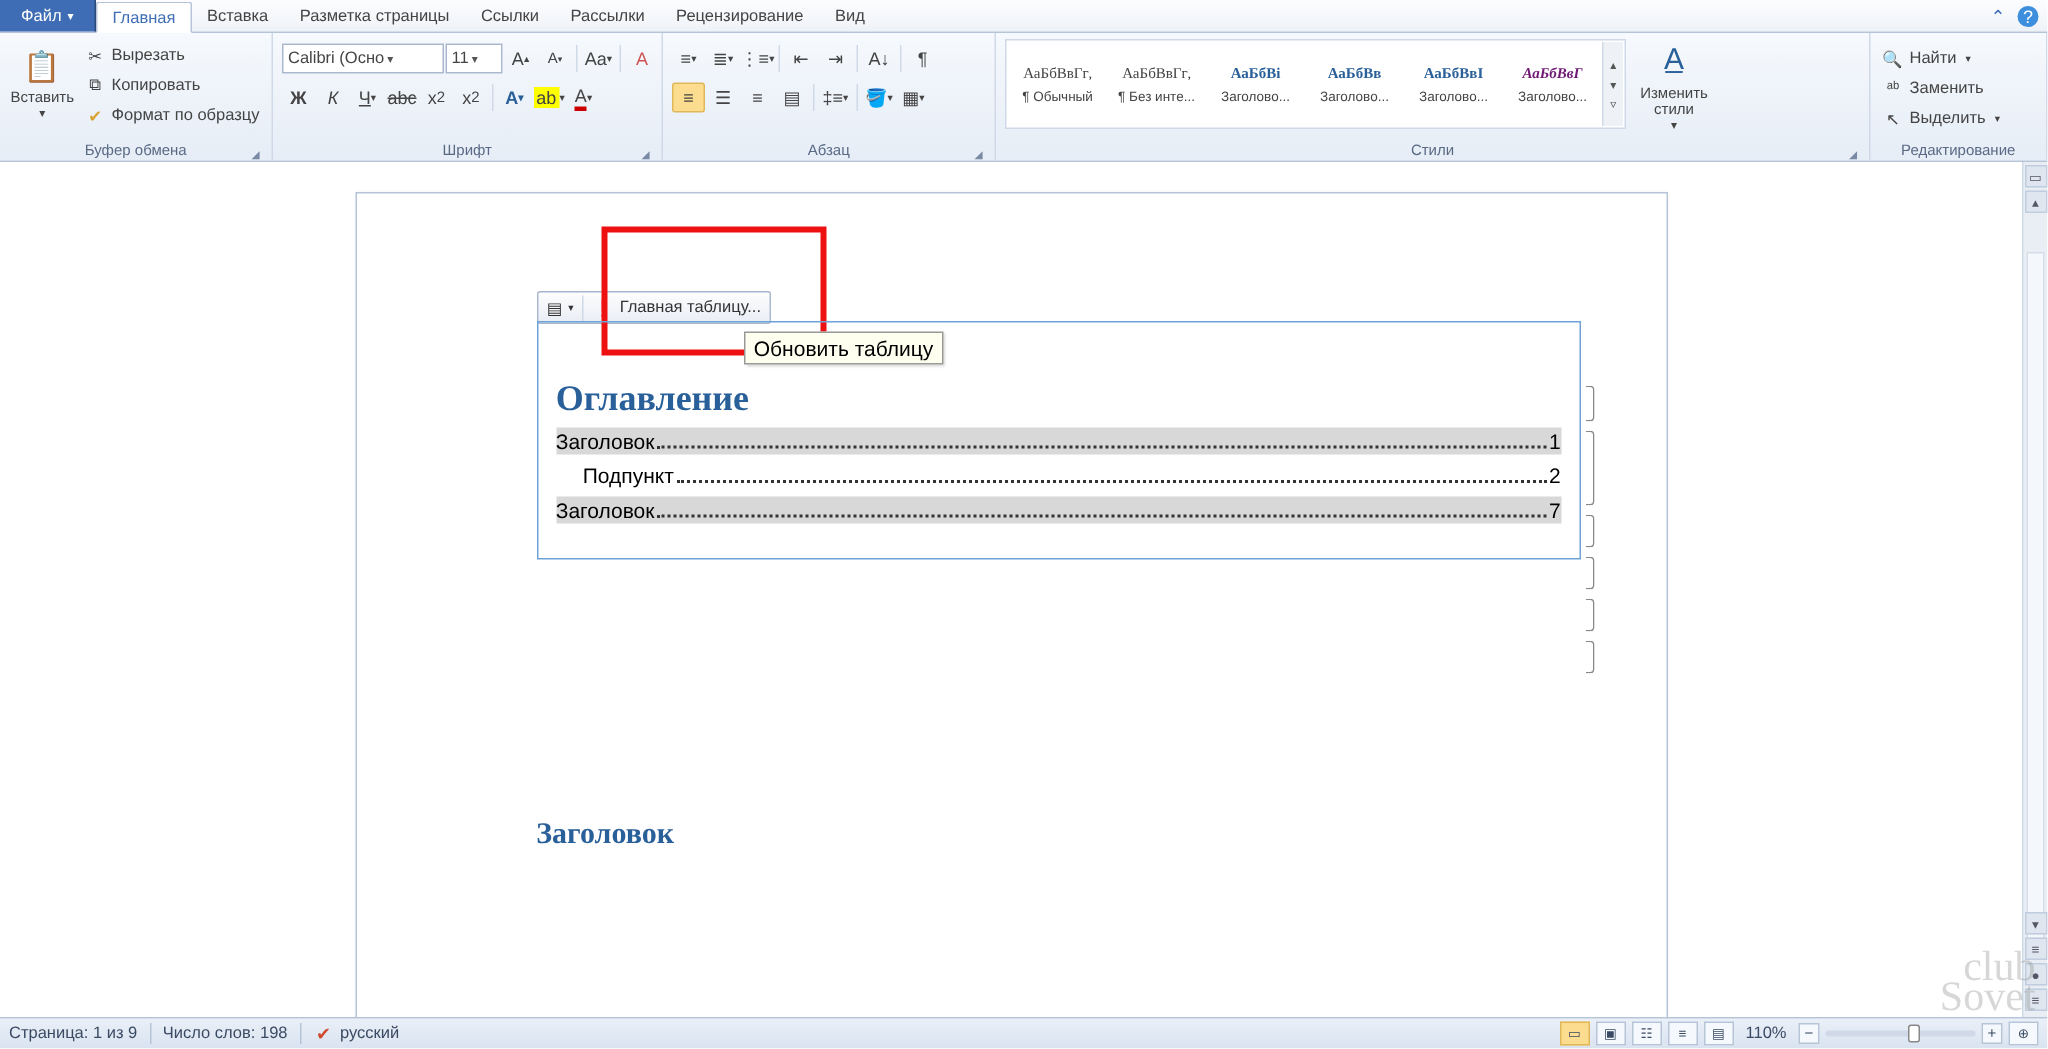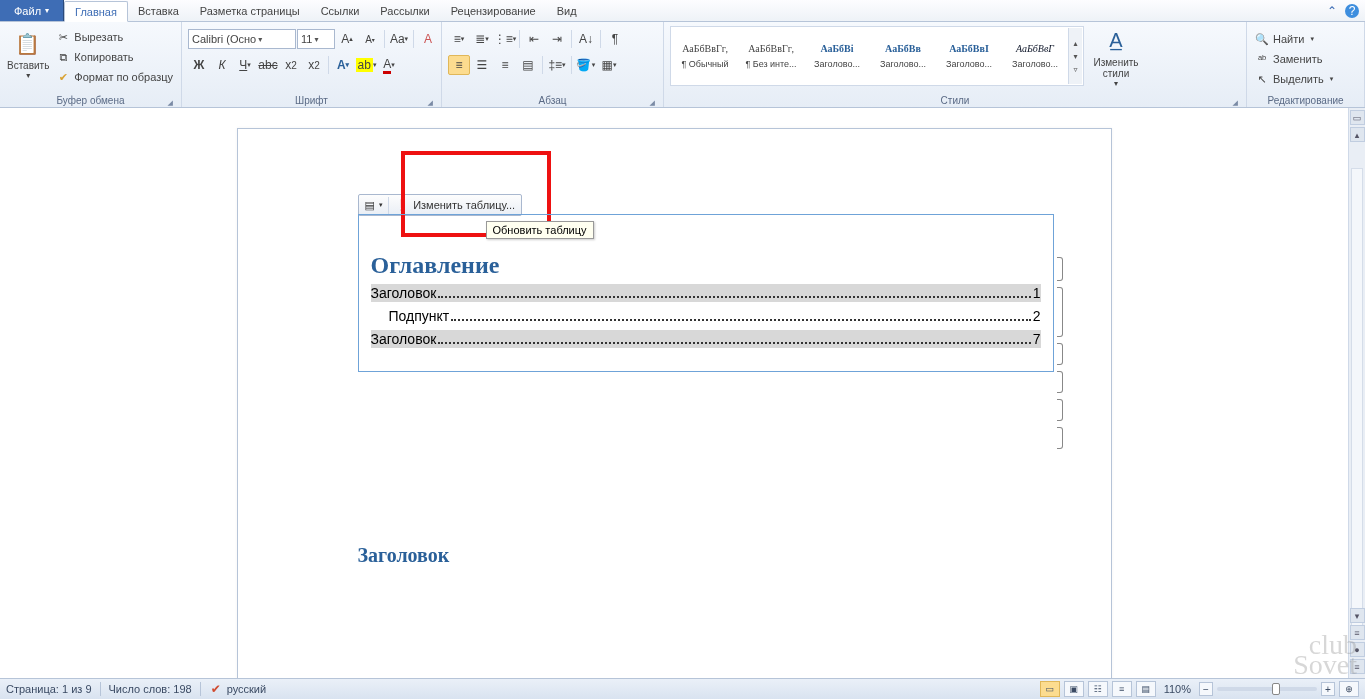--- a/index.html
+++ b/index.html
@@ -33,39 +33,39 @@
 .ib{width:22px;height:20px;display:flex;align-items:center;justify-content:center;cursor:pointer;border-radius:2px;font-size:12px;}
 .ib.active{background:#fcdc8f;border:1px solid #e0b759;}
 .sep{width:1px;height:18px;background:#cfd9e8;margin:0 2px;}
 
 
 .styles-gallery{display:flex;gap:0;border:1px solid #cfd9e8;background:#fff;padding:1px;height:60px;}
 .style-item{width:66px;height:56px;border:1px solid transparent;display:flex;flex-direction:column;align-items:center;justify-content:center;cursor:pointer;}
 .style-sample{font-size:10px;font-family:Cambria,Georgia,serif;}
 .style-nm{font-size:9px;color:#444;margin-top:4px;white-space:nowrap;overflow:hidden;text-overflow:ellipsis;width:60px;text-align:center;}
 .sample-blue{color:#2a6099;font-weight:bold;}
-.sample-blue-i{color:#0f172a;font-style:italic;font-weight:normal;}
+.sample-blue-i{color:#701a75;font-style:italic;font-weight:bold;}
 .gallery-more{width:14px;display:flex;flex-direction:column;align-items:center;justify-content:center;background:#eef2f7;border-left:1px solid #cfd9e8;}
 .gallery-more span{font-size:8px;color:#555;cursor:pointer;padding:2px;}
 
 
 .workspace { position:absolute; top:108px; left:0; right:17px; bottom:21px; background:#fff; overflow:hidden; }
 .page-bg { position:absolute; inset:0; display:flex; justify-content:center; padding-top:20px; }
 .page { width:875px; min-height:1000px; background:#fff; border:1px solid #b6c4d8; box-shadow:0 0 3px rgba(0,0,0,.05); position:relative;}
 .right-gutter{position:absolute;top:108px;right:0;width:17px;bottom:21px;background:#e9eef5;border-left:1px solid #cfd9e8;}
 .gutter-btn{width:15px;height:15px;margin:2px auto;background:#dfe6ef;border:1px solid #c0cde0;display:flex;align-items:center;justify-content:center;font-size:9px;color:#556;cursor:pointer;}
 .gutter-track{position:absolute;top:60px;bottom:45px;left:2px;right:2px;background:#f4f7fb;border:1px solid #d5dde9;}
 
 
 .toc-toolbar{position:absolute;left:120px;top:65px;height:22px;display:flex;align-items:center;border:1px solid #a9b8cf;background:linear-gradient(#fdfdfd,#e9eef5);border-radius:2px;}
 .toc-tb-btn{padding:2px 6px;display:flex;align-items:center;gap:4px;font-size:11px;color:#333;cursor:pointer;border-left:1px solid #cfd9e8;}
 .toc-tb-btn:first-child{border-left:none;}
 .toc-tb-btn .gi{font-size:11px;}
 .highlight-box{position:absolute;left:163px;top:22px;width:150px;height:86px;border:4px solid #e11;pointer-events:none;}
-.tooltip{position:absolute;left:248px;top:92px;background:#fffff0;border:1px solid #999;padding:2px 6px;font-size:11px;box-shadow:1px 1px 2px rgba(0,0,0,.2);}
+.tooltip{position:absolute;left:258px;top:92px;background:#fffff0;border:1px solid #999;padding:2px 6px;font-size:14px;box-shadow:1px 1px 2px rgba(0,0,0,.2);}
 
 .toc-field{position:absolute;left:120px;top:85px;width:696px;border:1px solid #6fa3d8;padding:36px 12px 18px;}
 .toc-title{font-family:Cambria,Georgia,serif;color:#2a6099;font-size:24px;font-weight:bold;margin-bottom:4px;}
 .toc-row{display:flex;align-items:baseline;font-family:Cambria,Georgia,serif;font-size:14px;color:#000;margin:5px 0;padding:1px 0;}
 .toc-row.sel{background:#d8d8d8;}
 .toc-row .t{white-space:nowrap;}
 .toc-row.indent .t{padding-left:18px;}
 .toc-row .dots{flex:1;border-bottom:2px dotted #333;margin:0 2px 3px;}
 .toc-row .pg{white-space:nowrap;}
 .toc-row-compact{justify-content:flex-start;gap:4px;}
@@ -281,21 +281,21 @@
   <div class="page-bg">
     <div class="page">
 
       <div class="toc-toolbar">
         <div class="toc-tb-btn">
             <span class="gi">▤</span>
             <span style="font-size:7px">▾</span>
           </div>
         <div class="toc-tb-btn">
             <span class="gi" style="color:#c33">❗</span>
-            <span>Изменить таблицу...</span>
+            <span>Главная таблицу...</span>
           </div>
       </div>
 
       <div class="highlight-box"></div>
       <div class="tooltip">Обновить таблицу</div>
 
       <div class="toc-field">
         <div class="toc-title">Оглавление</div>
         <div id="toc-rows">
             <div class="toc-row sel">

